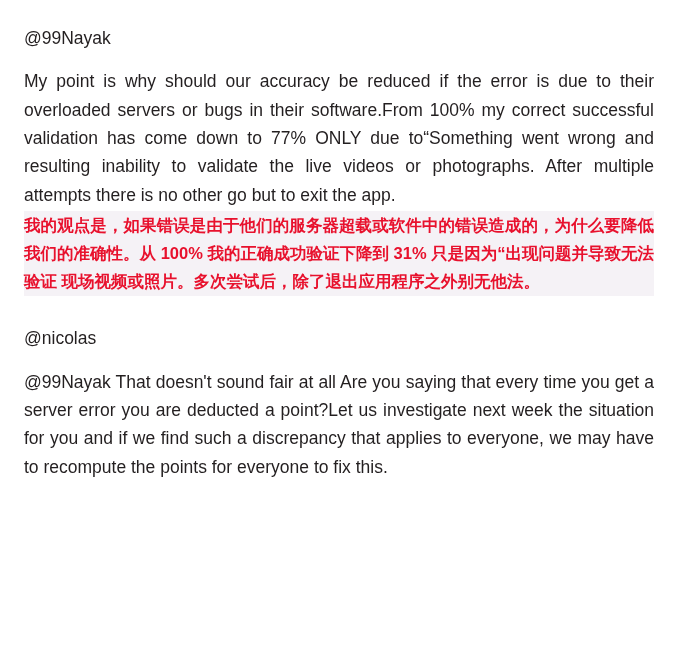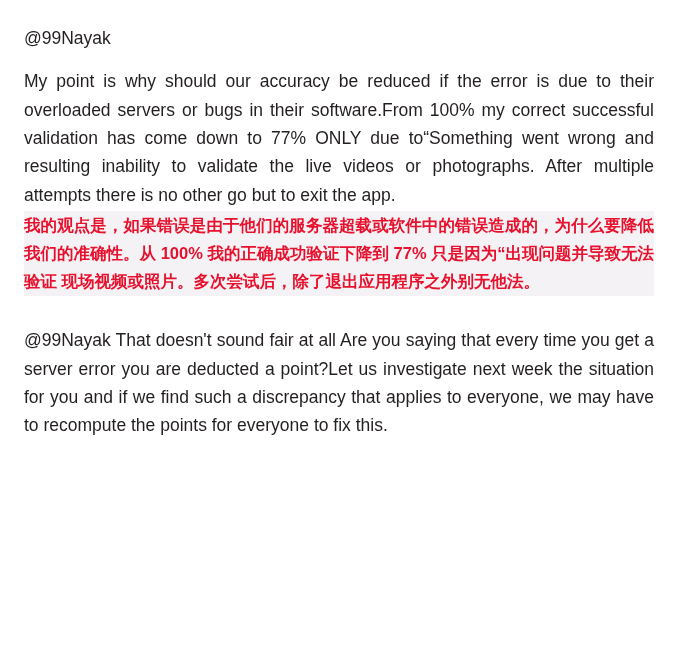--- a/index.html
+++ b/index.html
@@ -61,21 +61,22 @@
 </style>
 </head>
 <body>
 
 <div class="page">
   <div class="thread">
 
     <div class="post">
       <div class="handle">@99Nayak</div>
       <p class="body-en post-en-block">My point is why should our accuracy be reduced if the error is due to their overloaded servers or bugs in their software.From 100% my correct successful validation has come down to 77% ONLY due to“Something went wrong and resulting inability to validate the live videos or photographs. After multiple attempts there is no other go but to exit the app.</p>
-      <p class="body-zh">我的观点是，如果错误是由于他们的服务器超载或软件中的错误造成的，为什么要降低我们的准确性。从 100% 我的正确成功验证下降到 77% 只是因为“出现问题并导致无法验证 现场视频或照片。多次尝试后，除了退出应用程序之外别无他法。</p>
+      <p class="body-zh">我的观点是，如果错误是由于他们的服务器超载或软件中的错误造成的，为什么要降低我们的准确性。从 100% 我的正确成功验证下降到 31% 只是因为“出现问题并导致无法验证 现场视频或照片。多次尝试后，除了退出应用程序之外别无他法。</p>
     </div>
 
     <div class="post">
+      <div class="handle">@nicolas</div>
       <p class="body-en post-en-block">@99Nayak That doesn't sound fair at all Are you saying that every time you get a server error you are deducted a point?Let us investigate next week the situation for you and if we find such a discrepancy that applies to everyone, we may have to recompute the points for everyone to fix this.</p>
     </div>
 
   </div>
 </div>
 
 </body></html>

